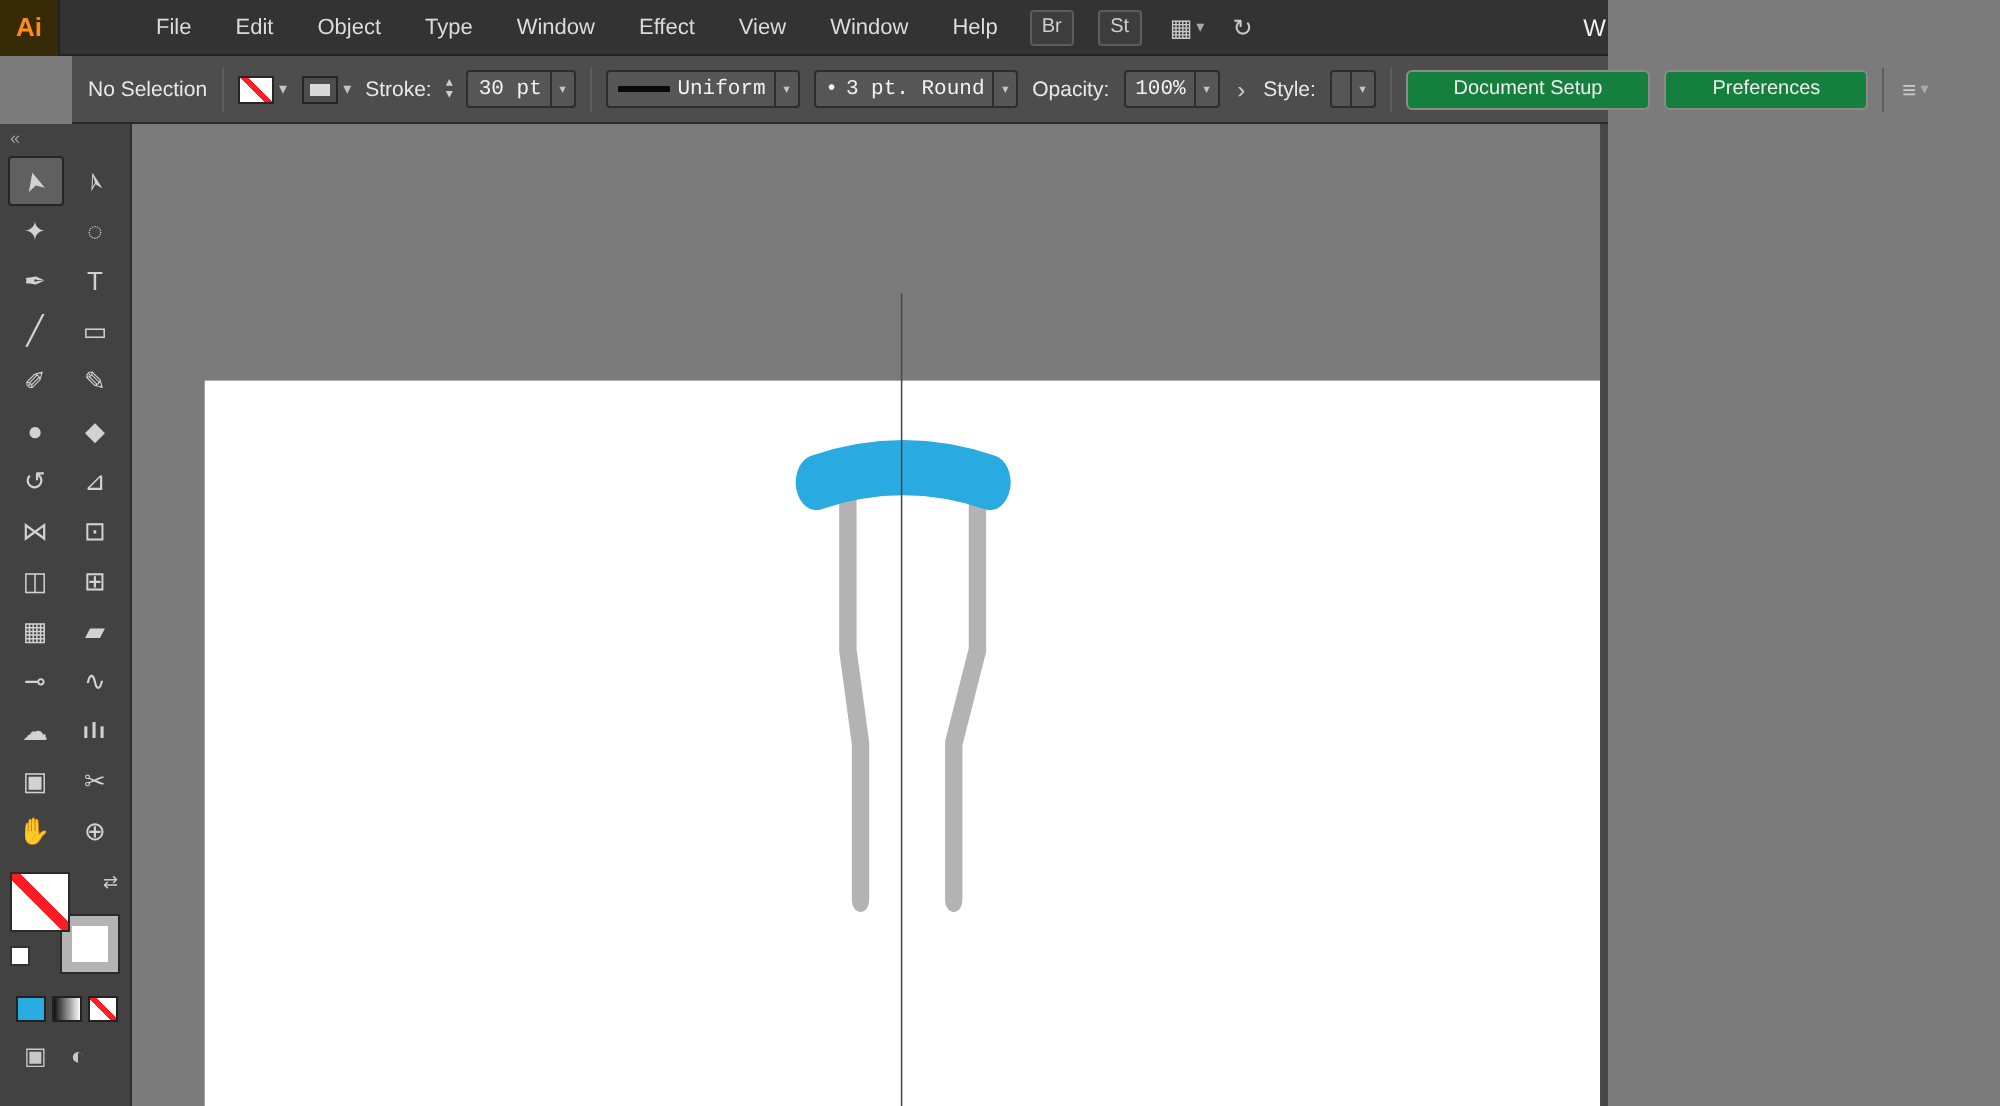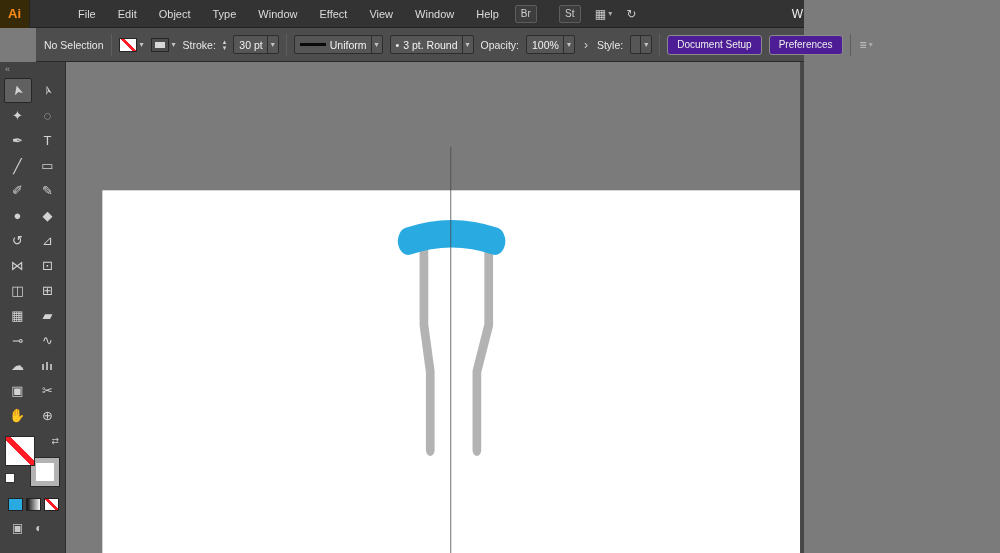--- a/index.html
+++ b/index.html
@@ -28,26 +28,26 @@
   .swatch-combo { display:flex; align-items:center; gap:3px; }
   .swatch { width:18px; height:14px; background:#ffffff; border:1px solid #262626; position:relative; display:inline-block; }
   .none-slash, .none-swatch::after { content:""; position:absolute; inset:0;
       background:linear-gradient(45deg, transparent 44%, #ff1d25 44%, #ff1d25 58%, transparent 58%); }
   .none-swatch::after { content:""; }
   .stroke-mini { background:#4d4d4d; border:1px solid #262626; }
   .stroke-mini::after { content:""; position:absolute; inset:3px; border:3px solid #d8d8d8; background:#4d4d4d; }
   .dd { font-size:8px; color:#c4c4c4; }
   .stepper { display:flex; flex-direction:column; line-height:5px; font-size:7px; color:#cfcfcf; gap:1px; }
   .field { height:19px; background:#565656; border:1px solid #2d2d2d; border-radius:2px;
-           display:flex; align-items:center; padding:0 3px 0 5px; gap:4px; }
+           display:flex; align-items:center; padding:0 3px 0 5px; gap:4px;font-family:Liberation Mono, monospace; }
   .field .fval { font-size:10.5px; color:#f2f2f2; flex:1; white-space:nowrap; }
   .field .dd { border-left:1px solid #2d2d2d; padding-left:3px; height:100%; display:flex; align-items:center; }
   .line-sample { width:26px; height:3px; background:#0a0a0a; display:inline-block; }
-  .btn { height:20px; border:1px solid #8b8b8b; border-radius:3px; background:#4c1d95; color:#eeeeee;
-         font-size:10px; display:flex; align-items:center; padding:0 9px; white-space:nowrap; }
+  .btn { height:20px; border:1px solid #8b8b8b; border-radius:3px; background:#15803d; color:#eeeeee;
+         font-size:10px; display:flex; align-items:center; padding:0 23px; white-space:nowrap; }
   .arrow-btn { font-size:12px; color:#cfcfcf; padding:0 2px; }
 
   
   #main { display:flex; flex:1; min-height:0; }
 
   
   #toolbar { width:66px; flex:0 0 66px; background:#424242; border-right:1px solid #2e2e2e; display:flex; flex-direction:column; }
   #tb-collapse { height:16px; font-size:9px; color:#9f9f9f; padding:2px 0 0 5px; }
   #tool-grid { display:grid; grid-template-columns:28px 28px; justify-content:center; grid-auto-rows:25px; row-gap:0; column-gap:2px; }
   .tool { display:flex; align-items:center; justify-content:center; font-size:13px; color:#d2d2d2; cursor:default; border-radius:2px; }
@@ -98,21 +98,21 @@
         <span class="menu-item">Edit</span>
         <span class="menu-item">Object</span>
         <span class="menu-item">Type</span>
         <span class="menu-item">Window</span>
         <span class="menu-item">Effect</span>
         <span class="menu-item">View</span>
         <span class="menu-item">Window</span>
         <span class="menu-item">Help</span>
       </div>
     <span class="mb-btn">Br</span>
-    <span class="mb-btn" style="margin-left:22px">St</span>
+    <span class="mb-btn" style="margin-left:12px">St</span>
     <span class="mb-icon">
       <span>▦</span>
       <span class="dd">▾</span>
     </span>
     <span class="mb-icon">↻</span>
     <span id="mb-right">W</span>
   </div>
 
   <div id="controlbar">
     <span class="cb-label">No Selection</span>

